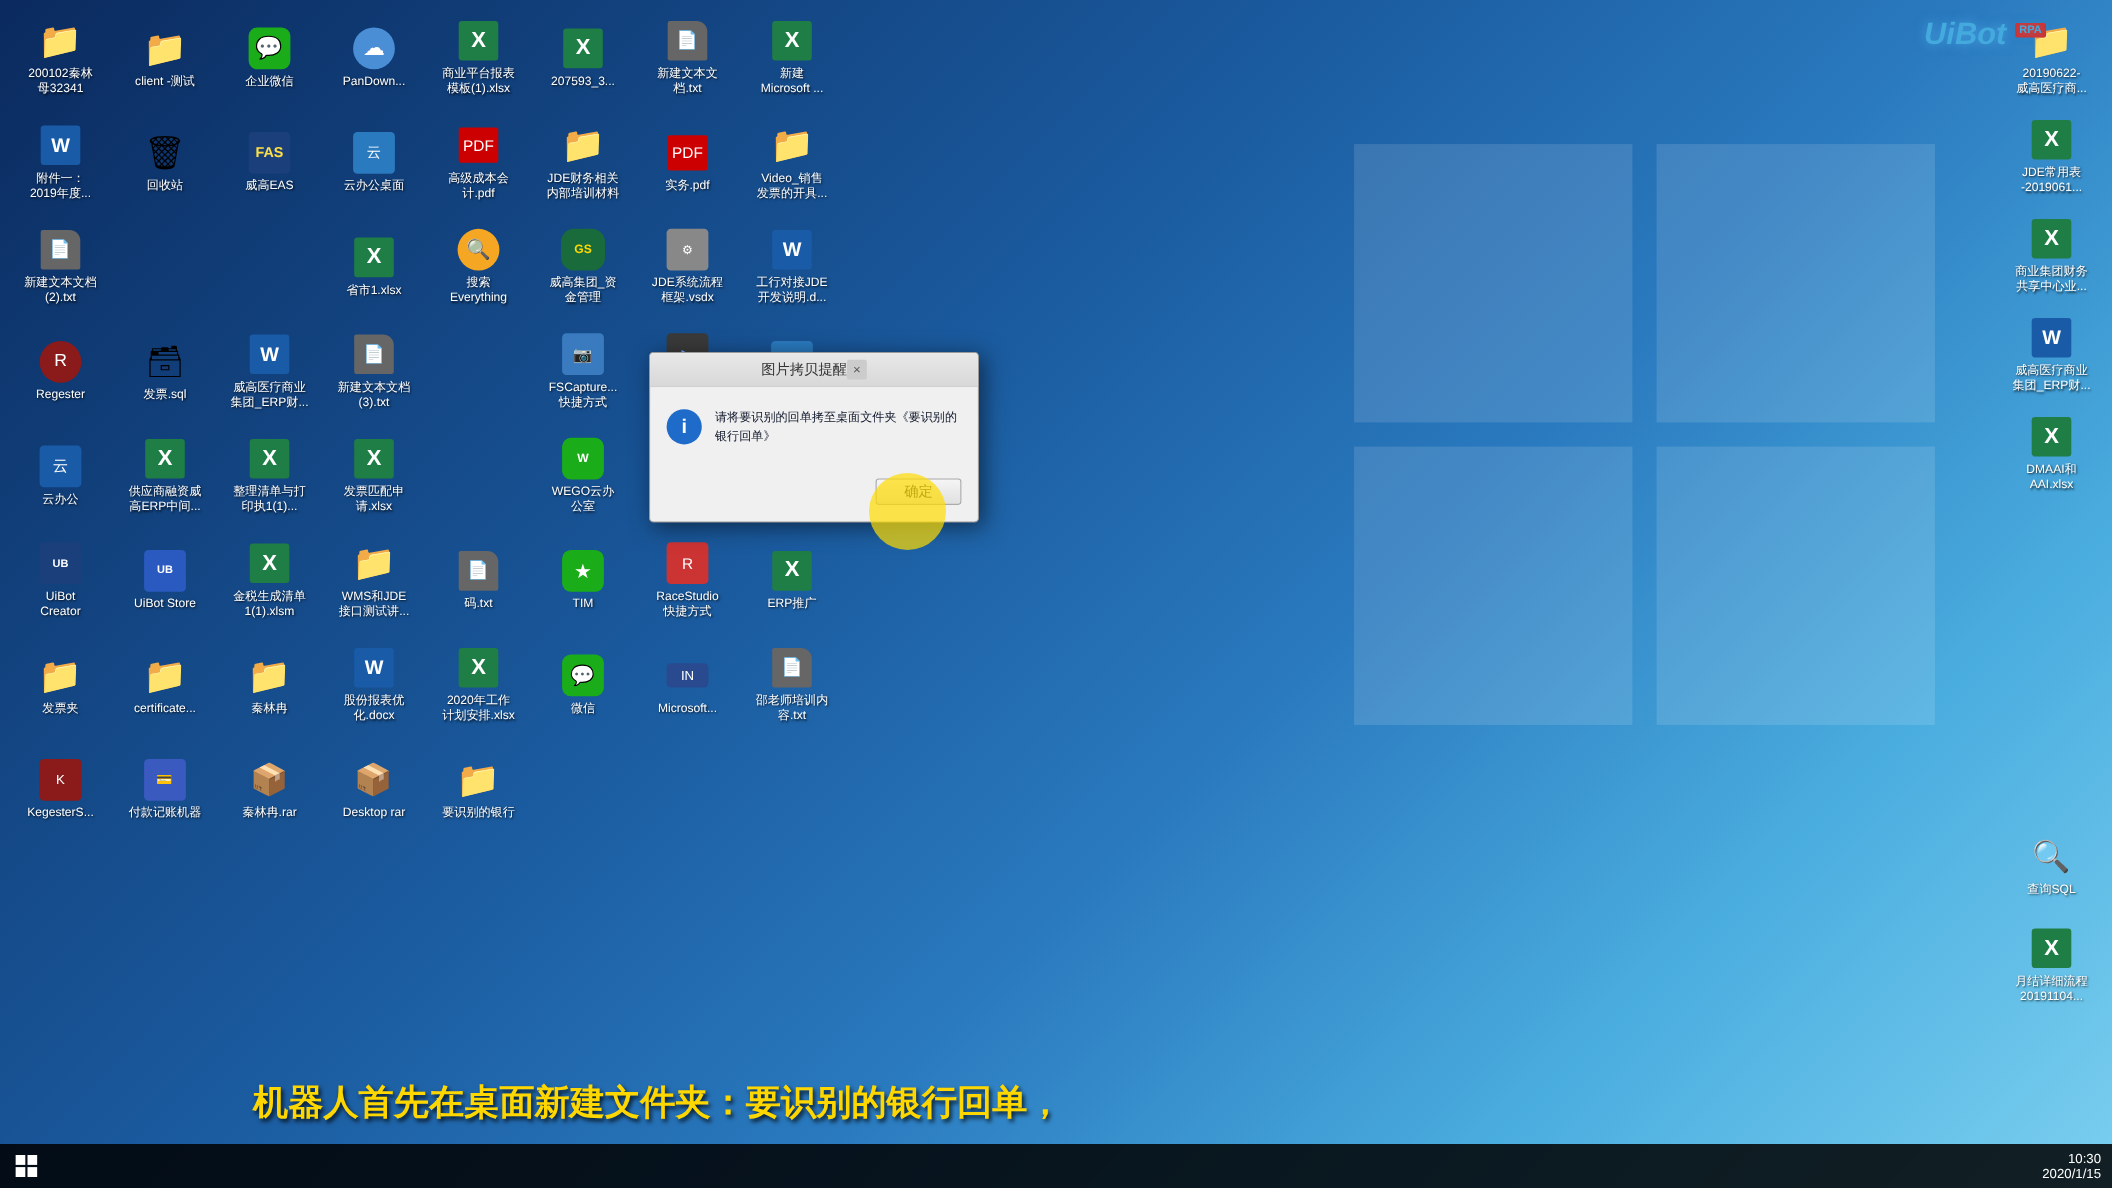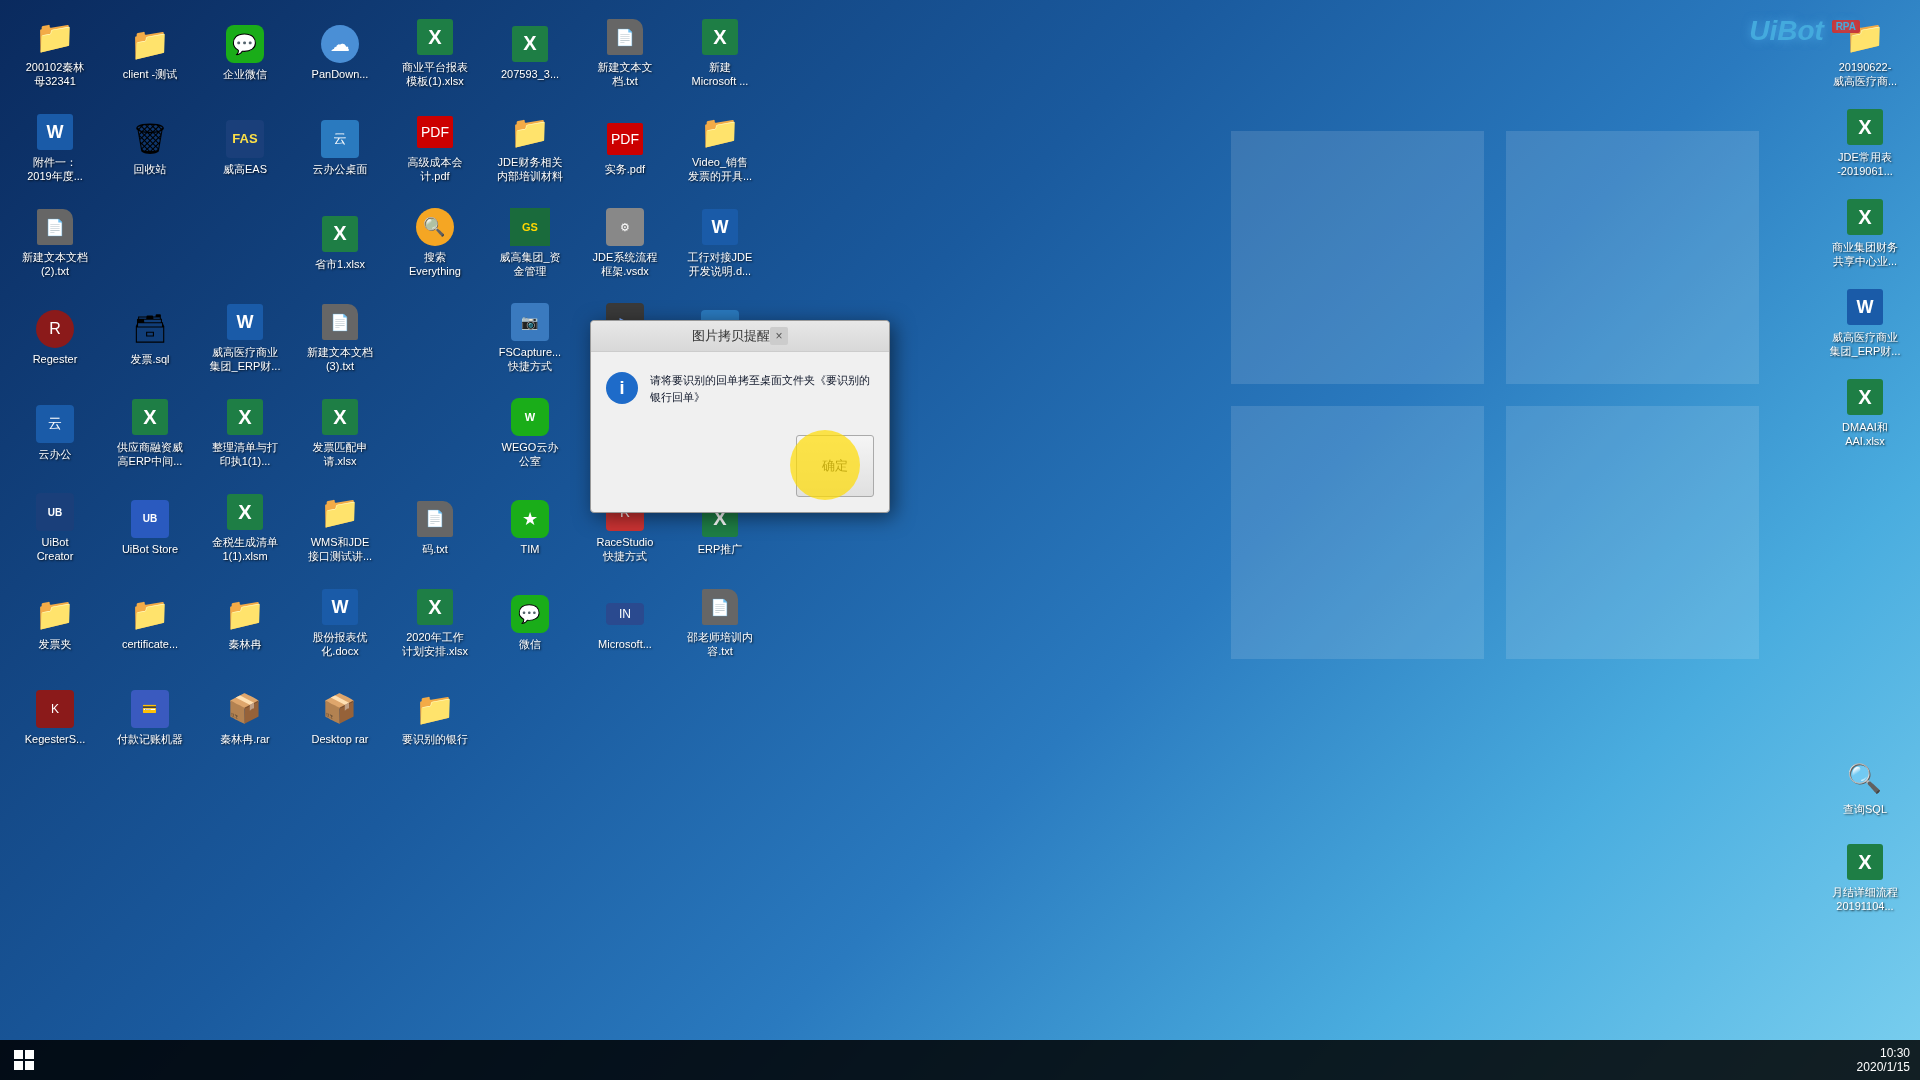--- a/index.html
+++ b/index.html
@@ -183,21 +183,21 @@
 
     .modal-footer {
       padding: 10px 15px 15px;
       display: flex;
       justify-content: flex-end;
     }
 
     .confirm-btn {
       background: linear-gradient(to bottom, #f5f5f5, #e0e0e0);
       border: 1px solid #aaa;
-      padding: 21px 25px;
+      padding: 2px 25px;
       font-size: 13px;
       cursor: pointer;
       border-radius: 3px;
       color: #333;
       position: relative;
     }
 
     
     .confirm-btn-highlight {
       position: absolute;
@@ -367,21 +367,21 @@
       <div class="icon-label">省市1.xlsx</div>
     </div>
     <div class="desktop-icon">
       <div class="icon-img">
         <div style="width:38px;height:38px;background:#f5a623;border-radius:50%;display:flex;align-items:center;justify-content:center;color:white;font-size:18px;">🔍</div>
       </div>
       <div class="icon-label">搜索<br>Everything</div>
     </div>
     <div class="desktop-icon">
       <div class="icon-img">
-        <div style="width:46px;height:38px;background:#1a6b3c;border-radius:0;display:flex;align-items:center;justify-content:center;color:#ffd700;font-size:11px;font-weight:bold;">GS</div>
+        <div style="width:46px;height:38px;background:#1a6b3c;border-radius:12px;display:flex;align-items:center;justify-content:center;color:#ffd700;font-size:11px;font-weight:bold;">GS</div>
       </div>
       <div class="icon-label">威高集团_资<br>金管理</div>
     </div>
     <div class="desktop-icon">
       <div class="icon-img">
         <div style="width:38px;height:38px;background:#888;border-radius:4px;display:flex;align-items:center;justify-content:center;color:white;font-size:11px;">⚙</div>
       </div>
       <div class="icon-label">JDE系统流程<br>框架.vsdx</div>
     </div>
     <div class="desktop-icon">
@@ -671,20 +671,21 @@
     </div>
     <div class="modal-footer">
       <button class="confirm-btn" style="position:relative;z-index:5;">确定</button>
     </div>
   </div>
 </div>
 
 <div class="confirm-btn-highlight"></div>
 
 <div class="subtitle">
+  <div>机器人首先在桌面新建文件夹：要识别的银行回单，</div>
 </div>
 
 <div class="taskbar">
   <div class="start-btn">
     <svg width="20" height="20" viewBox="0 0 20 20">
       <rect x="0" y="0" width="9" height="9" fill="white"></rect>
       <rect x="11" y="0" width="9" height="9" fill="white"></rect>
       <rect x="0" y="11" width="9" height="9" fill="white"></rect>
       <rect x="11" y="11" width="9" height="9" fill="white"></rect>
     </svg>

